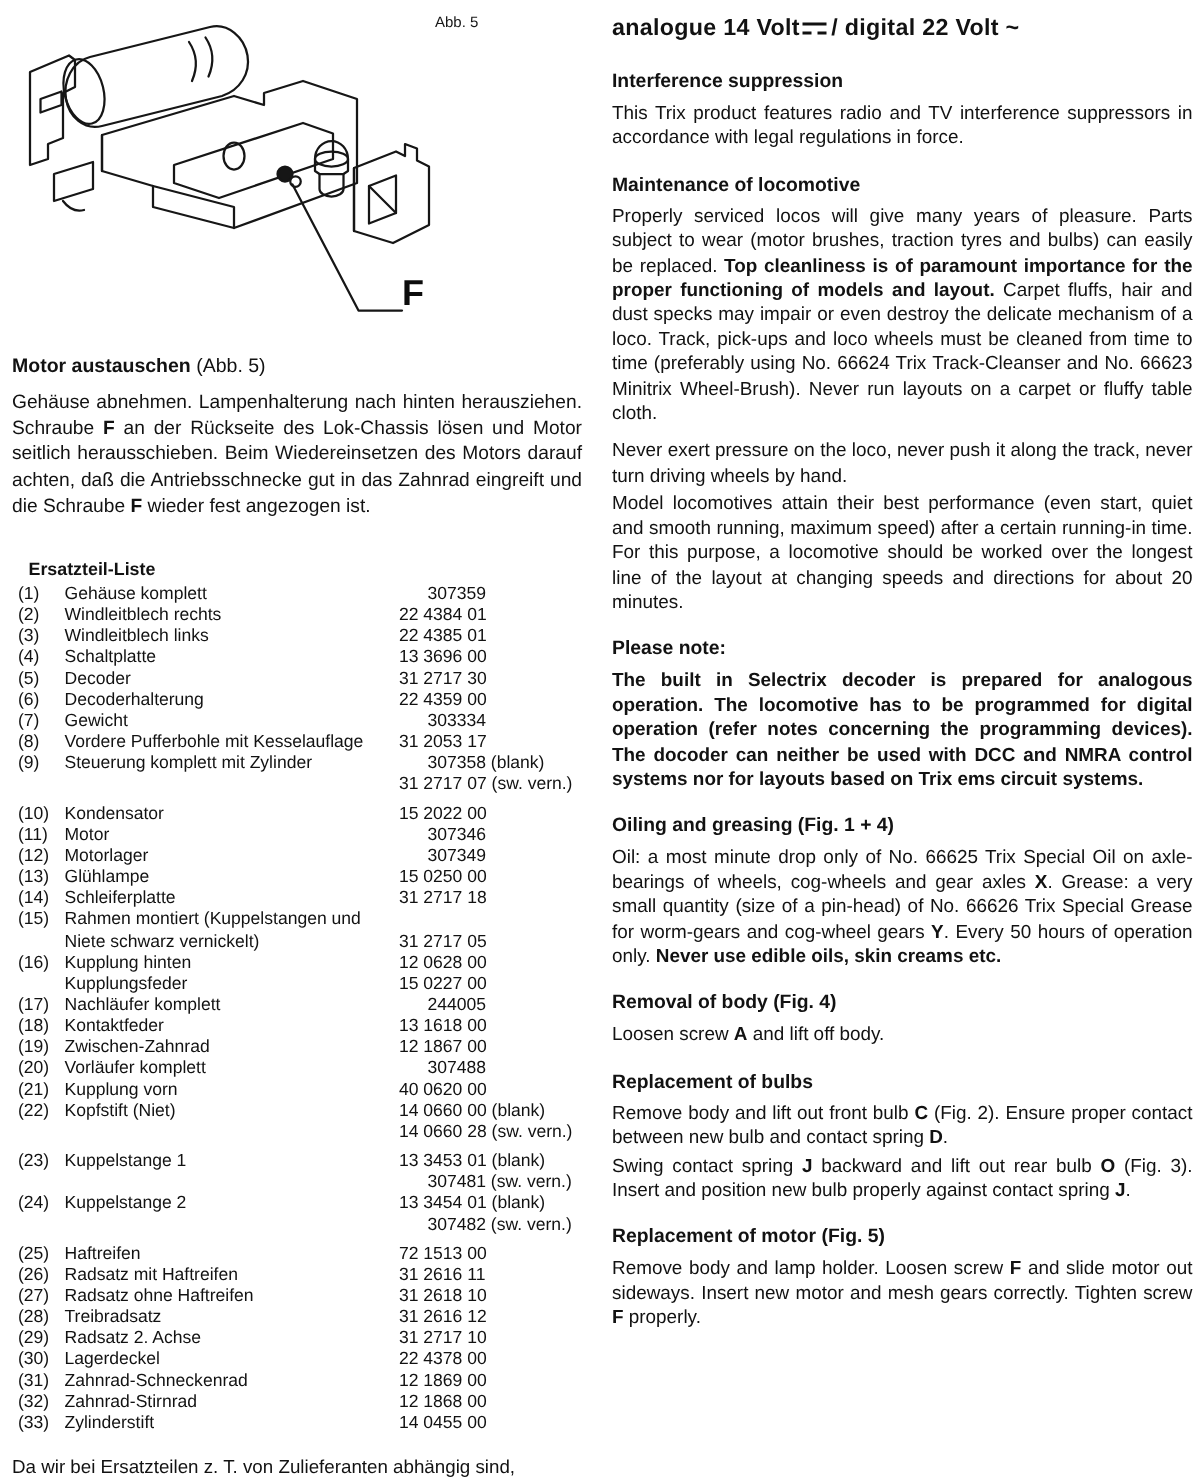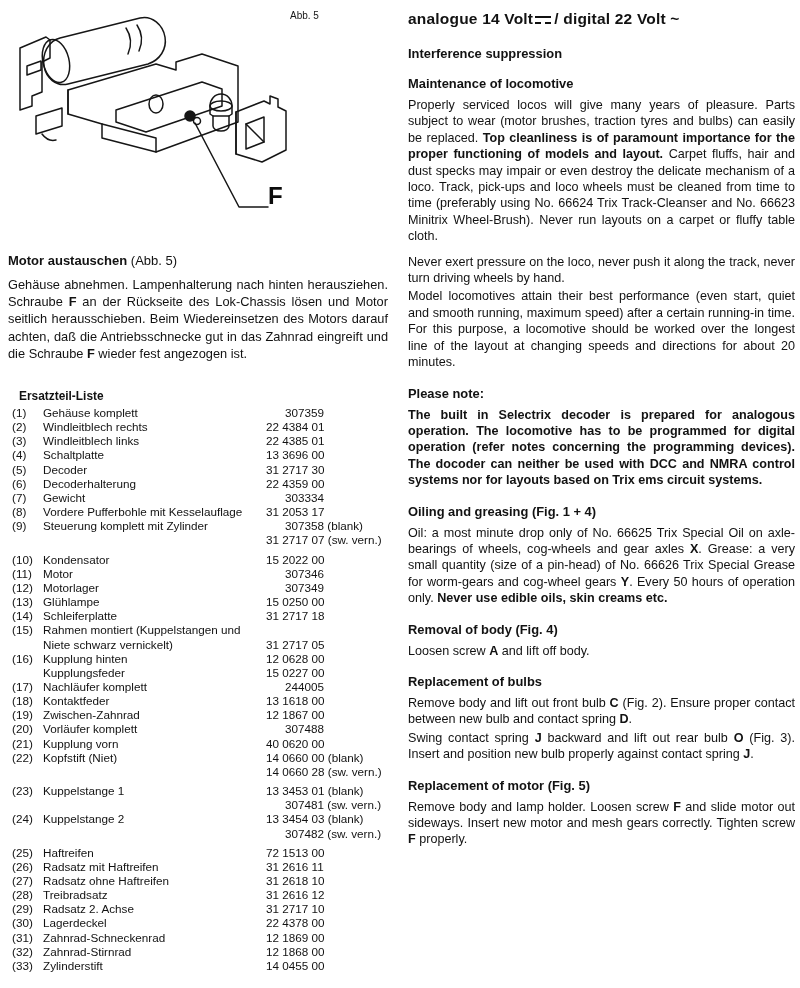--- a/index.html
+++ b/index.html
@@ -23,21 +23,21 @@
   
   .title{font-size:15.5px;font-weight:bold;margin:2px 0 18px 0;letter-spacing:.2px;white-space:nowrap;}
   .dc{display:inline-block;width:16px;height:10px;margin:0 3px 0 2px;position:relative;vertical-align:-1px;}
   .dc::before{content:"";position:absolute;left:0;top:1px;width:100%;border-top:2.4px solid #111;}
   .dc::after{content:"";position:absolute;left:0;top:6.5px;width:100%;border-top:2.4px dashed #111;}
   .h3{font-size:12.9px;font-weight:bold;margin:15px 0 6px 0;}
   .para{font-size:12.6px;line-height:16.4px;text-align:justify;margin:0 0 9px 0;}
   .para.tight{margin-bottom:2px;}
 
   
-  .g-head{font-size:13px;margin:19px 0 8px 0;}
+  .g-head{font-size:13px;margin:2px 0 8px 0;}
   .g-para{font-size:12.8px;line-height:17.2px;text-align:justify;margin:0;}
   .parts-title{font-size:11.9px;font-weight:bold;margin:27px 0 3px 0;padding-left:11px;}
   .prow{display:flex;font-size:11.7px;line-height:14.15px;}
   .prow.gap{margin-top:5px;}
   .pno{width:31px;flex:none;padding-left:4px;}
   .pname{flex:1;white-space:nowrap;overflow:visible;}
   .ppart{flex:none;width:122px;white-space:nowrap;}
   .ppart.short{padding-left:19px;width:103px;}
   .foot{margin-top:14px;font-size:12.5px;line-height:16.9px;width:364px;text-align:left;}
 </style>
@@ -226,21 +226,21 @@
           <span class="ppart">13 3453 01 (blank)</span>
         </div>
         <div class="prow">
           <span class="pno"></span>
           <span class="pname"></span>
           <span class="ppart short">307481 (sw. vern.)</span>
         </div>
         <div class="prow">
           <span class="pno">(24)</span>
           <span class="pname">Kuppelstange 2</span>
-          <span class="ppart">13 3454 03 (blank)</span>
+          <span class="ppart">13 3454 01 (blank)</span>
         </div>
         <div class="prow">
           <span class="pno"></span>
           <span class="pname"></span>
           <span class="ppart short">307482 (sw. vern.)</span>
         </div>
         <div class="prow gap">
           <span class="pno">(25)</span>
           <span class="pname">Haftreifen</span>
           <span class="ppart">72 1513 00</span>
@@ -287,20 +287,21 @@
         </div>
       </div>
 
     <div class="foot">Da wir bei Ersatzteilen z. T. von Zulieferanten abhängig sind, können zeitweilig Lieferschwierigkeiten nicht ausgeschlossen werden.</div>
   </div>
 
   <div class="right-col">
     <div class="title"><span class="b">analogue 14 Volt</span><span class="dc"></span><span class="b">/ digital 22 Volt ~</span></div>
 
     <div class="h3">Interference suppression</div>
+    <div class="para"><span>This Trix product features radio and TV interference suppressors in accordance with legal regulations in force.</span></div>
 
     <div class="h3">Maintenance of locomotive</div>
     <div class="para"><span>Properly serviced locos will give many years of pleasure. Parts subject to wear (motor brushes, traction tyres and bulbs) can easily be replaced. </span><span class="b">Top cleanliness is of paramount importance for the proper functioning of models and layout.</span><span> Carpet fluffs, hair and dust specks may impair or even destroy the </span><span class="i">delicate mechanism</span><span> of a loco. Track, pick-ups and loco wheels must be cleaned from time to time (preferably using No. 66624 Trix Track-Cleanser and No. 66623 Minitrix Wheel-Brush). Never run layouts on a carpet or fluffy </span><span class="i">table cloth</span><span>.</span></div>
     <div class="para tight"><span>Never exert pressure on the loco, never push it along the track, never turn driving wheels by hand.</span></div>
     <div class="para"><span>Model locomotives attain their best performance (even start, quiet and smooth running, maximum speed) after a certain running-in time. For this purpose, a locomotive should be worked over the longest line of the layout at changing speeds and directions for about 20 minutes.</span></div>
 
     <div class="h3">Please note:</div>
     <div class="para"><span class="b">The built in Selectrix decoder is prepared for analogous operation. The locomotive has to be programmed for digital </span><span class="b i">operation (refer notes concerning the programming devices)</span><span class="b">. The docoder can neither be used with DCC and NMRA control systems nor for layouts based on Trix ems circuit systems.</span></div>
 
     <div class="h3"><span class="b">Oiling and greasing</span><span> (Fig. 1 + 4)</span></div>

